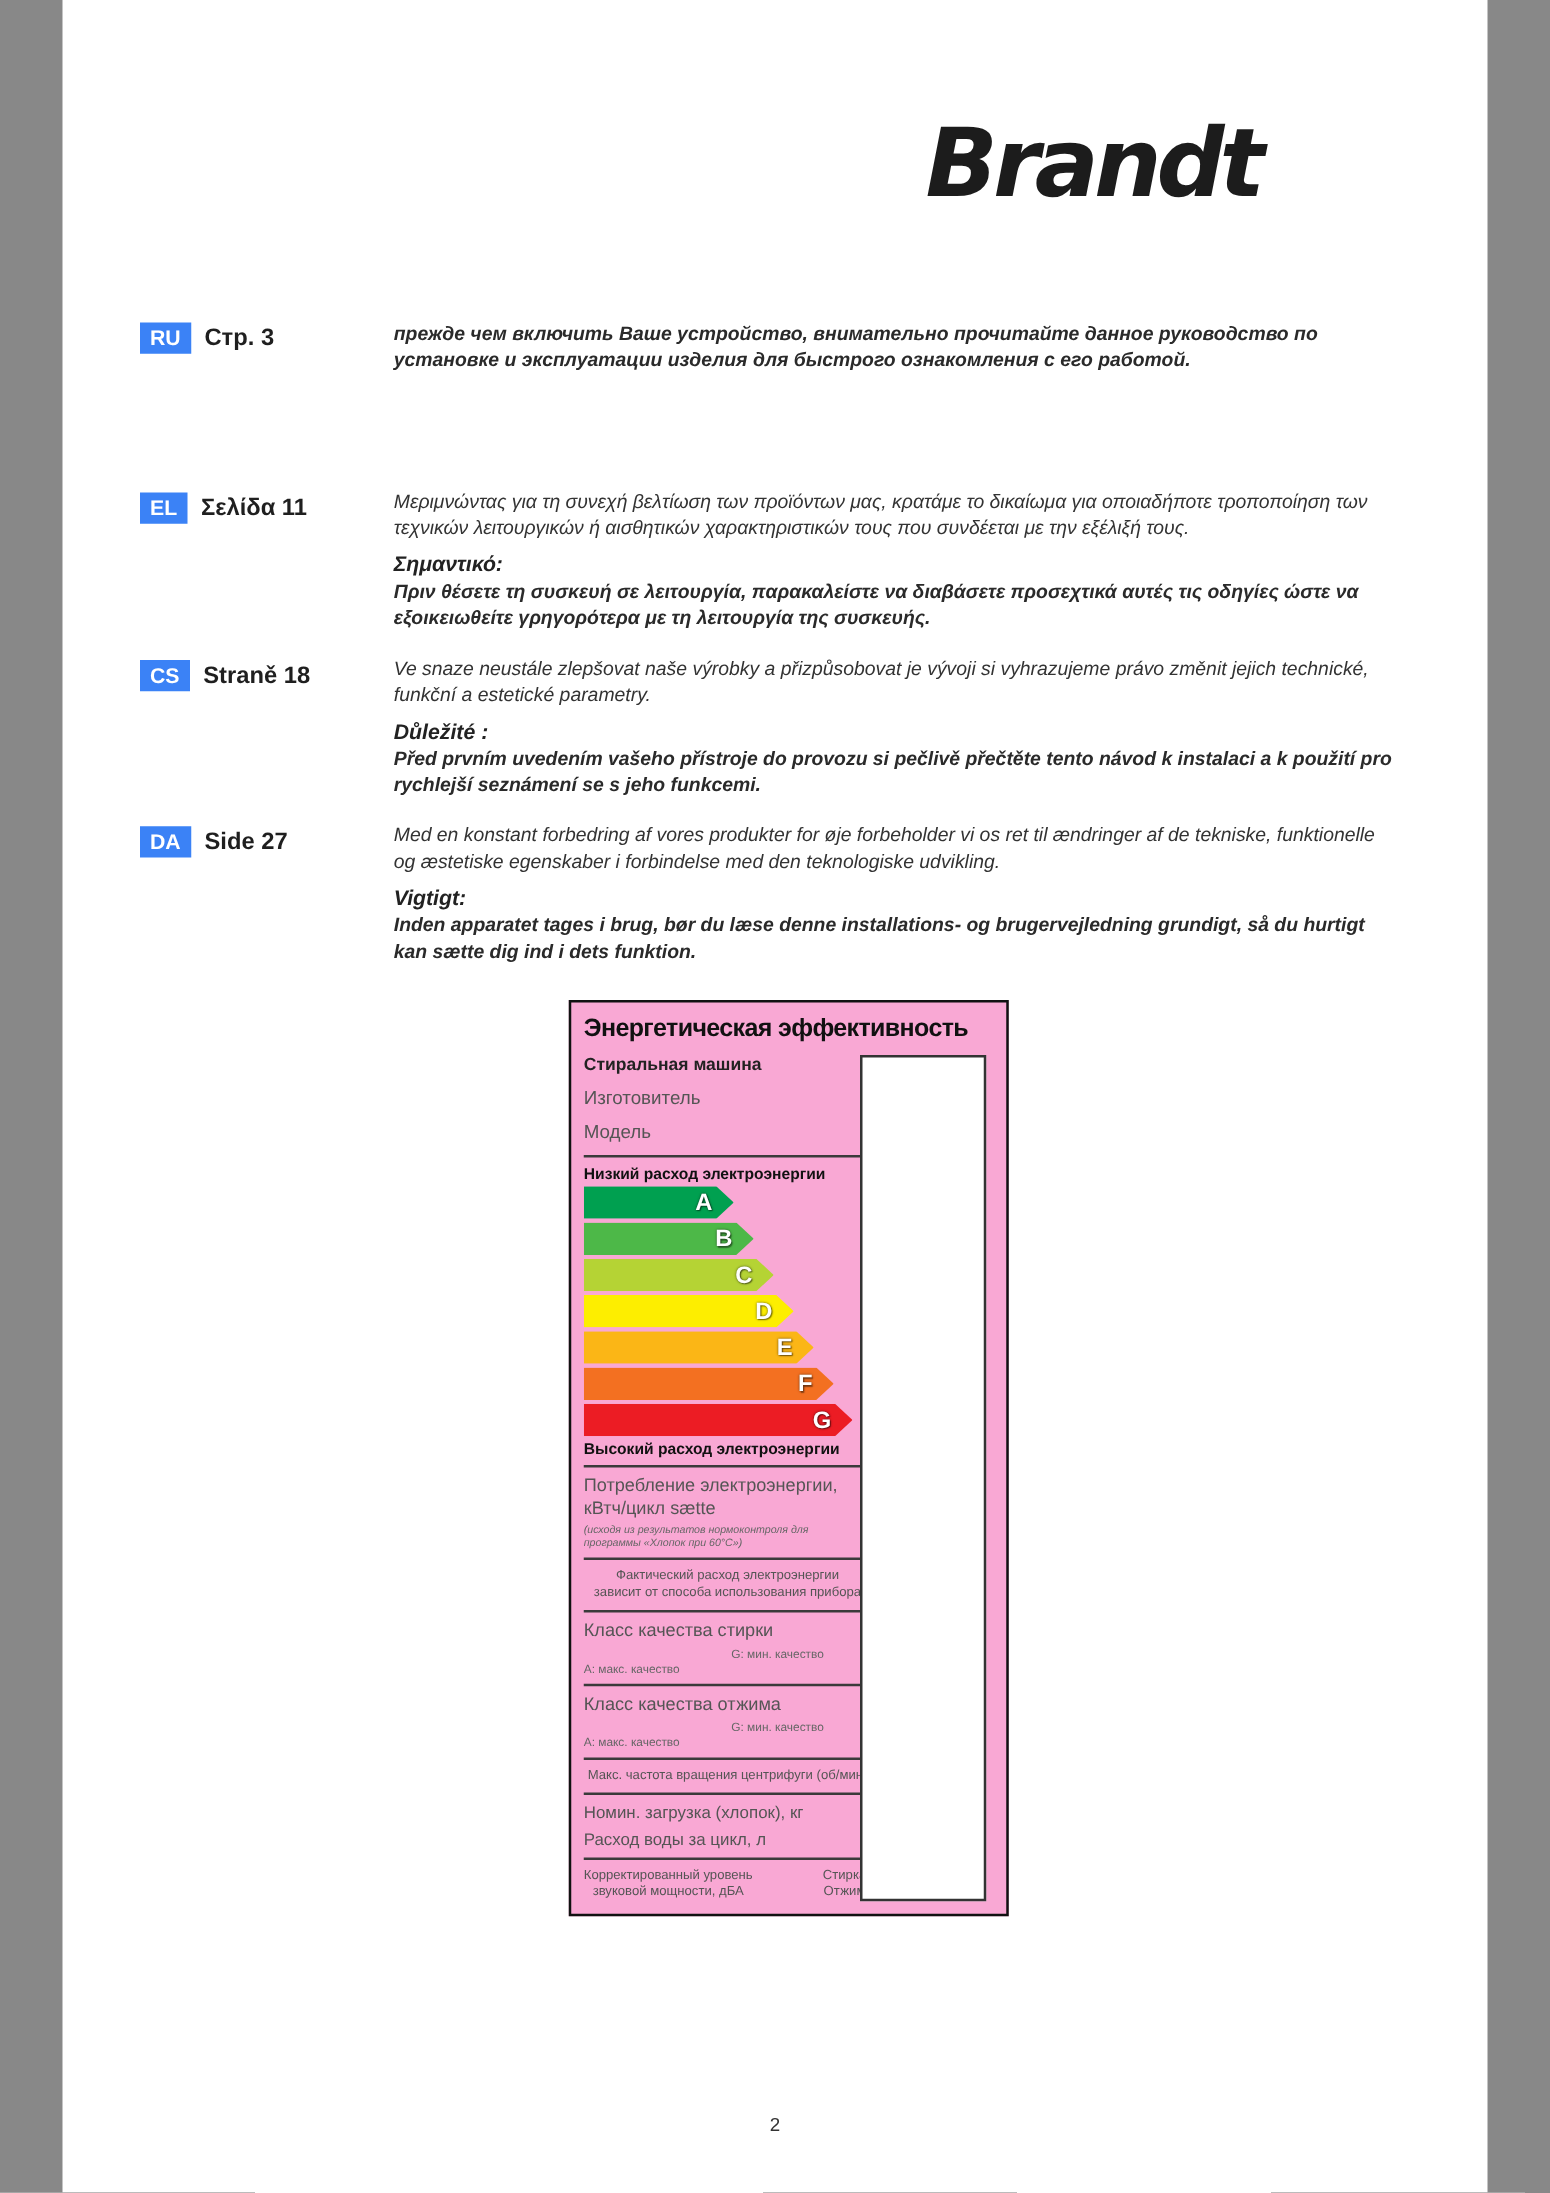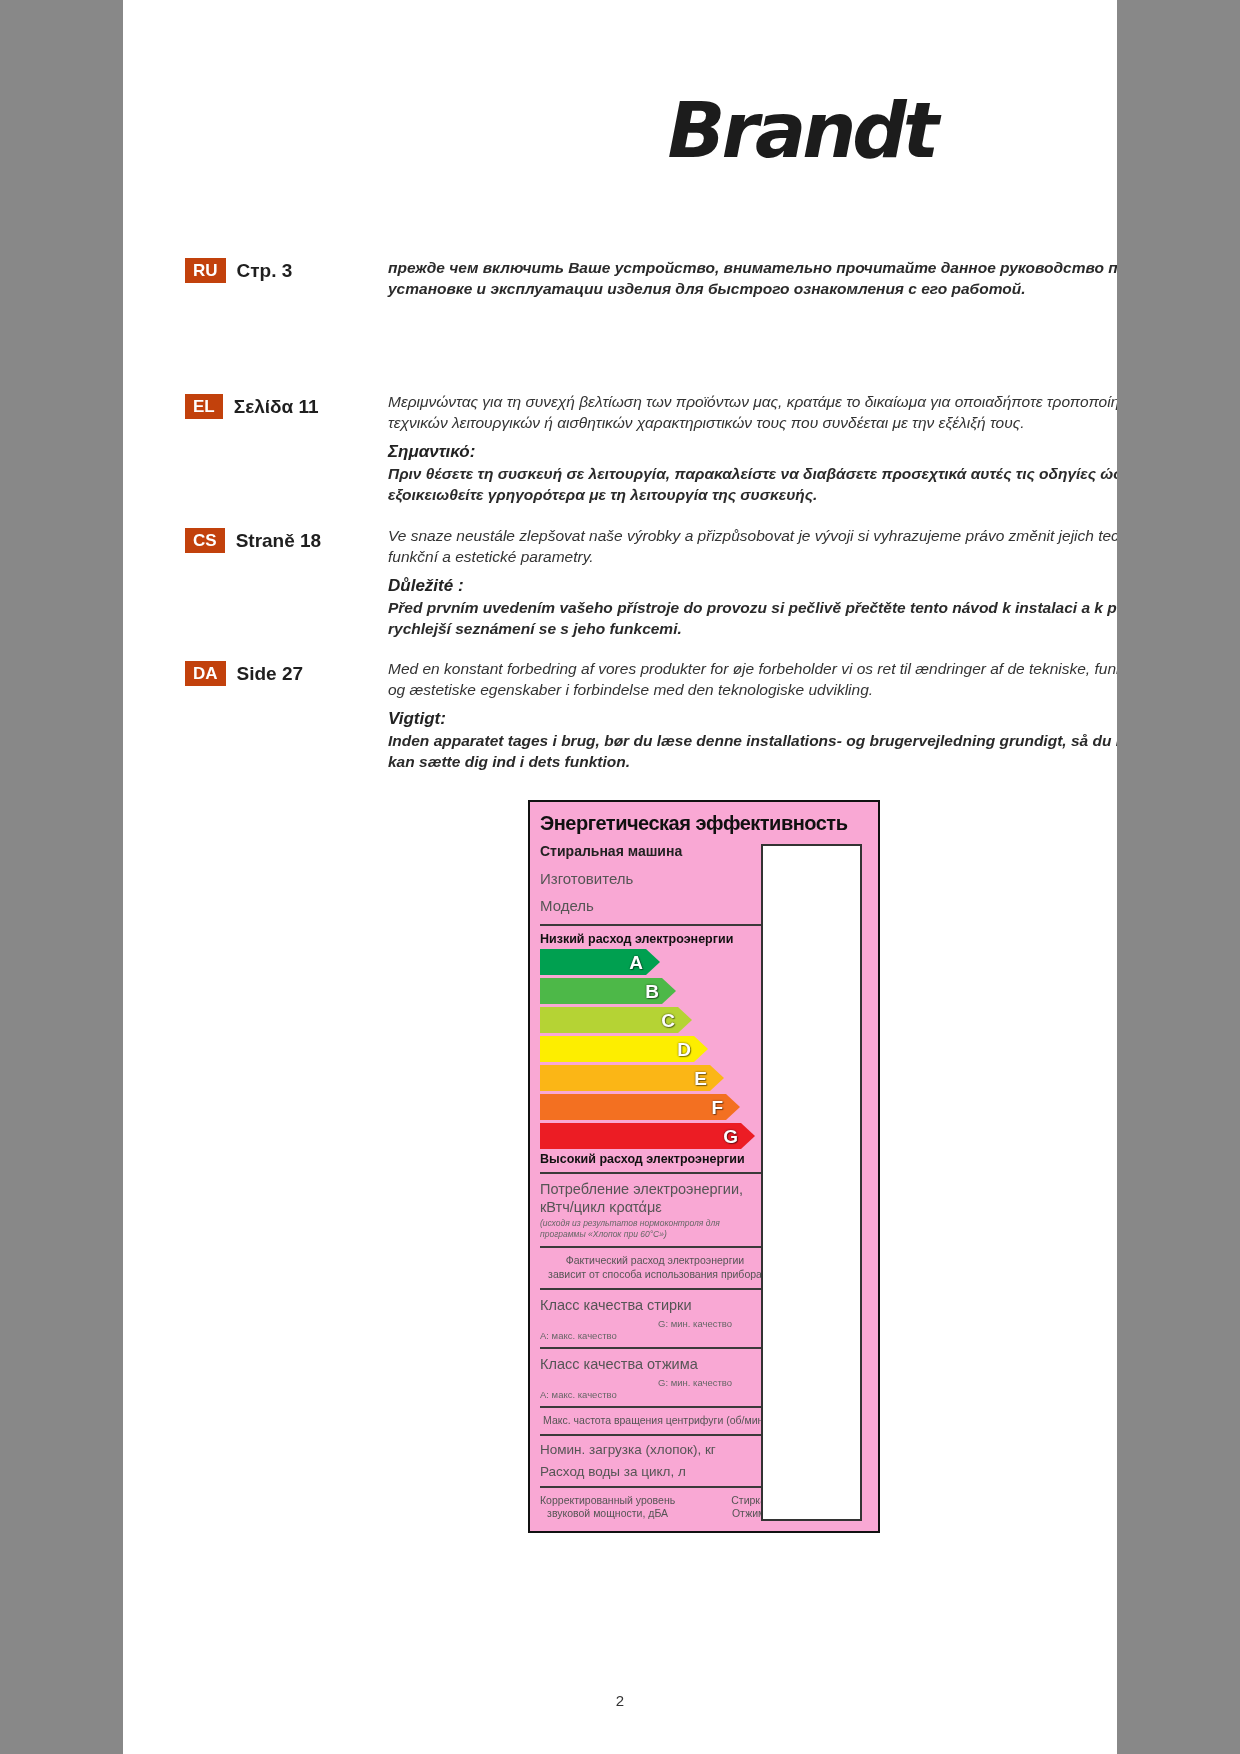--- a/index.html
+++ b/index.html
@@ -1,38 +1,38 @@
 <!DOCTYPE html>
 <html><head>
 <meta charset="utf-8">
 <style>
   html,body { margin:0; padding:0; background:#888; }
   .page {
-    position:relative; width:994px; height:1754px; margin:0 auto;
+    position:relative; width:1140px; height:1754px; margin:0 auto;
     background:#ffffff; overflow:hidden;
     font-family:"Liberation Sans","DejaVu Sans",sans-serif;
     color:#333;
   }
 
   
   .logo {
     position:absolute; top:86px; right:182px;
     font-size:76px; font-weight:bold; font-style:italic;
     letter-spacing:-4px; color:#1c1c1c;
     font-family:"DejaVu Sans","Liberation Sans",sans-serif;
   }
 
   
   .section { position:absolute; left:0; width:1240px; }
   .section-label {
     position:absolute; left:62px; top:2px;
     display:flex; align-items:center; gap:11px; white-space:nowrap;
   }
   .badge {
-    display:inline-block; background:#c2410c; color:#fff;
+    display:inline-block; background:#3b82f6; color:#fff;
     font-weight:bold; font-size:17px; padding:4px 8px; line-height:1;
   }
   .page-ref { font-weight:bold; font-size:19px; color:#1f1f1f; }
   .section-text { position:absolute; left:265px; top:0; width:805px; }
   .section-text p { margin:0; }
   .intro   { font-style:italic; font-size:15.5px; line-height:1.33; color:#333; }
   .heading { font-style:italic; font-weight:bold; font-size:17px; color:#222; margin-top:9px !important; }
   .note    { font-style:italic; font-weight:bold; font-size:15.5px; line-height:1.33; color:#2a2a2a; margin-top:2px !important; }
 
   
@@ -160,21 +160,21 @@
           </div>
         <div class="arrow" style="width:215px;background:#ec1c24">
             <span class="arrow-letter">G</span>
           </div>
       </div>
 
       <div class="lbl-bold">Высокий расход электроэнергии</div>
       <div class="divider"></div>
 
       <div class="lbl-med">Потребление электроэнергии,</div>
-      <div class="lbl-med">кВтч/цикл κρατάμε</div>
+      <div class="lbl-med">кВтч/цикл sætte</div>
       <div class="lbl-tiny">
         <div>(исходя из результатов нормоконтроля для</div>
         <div>программы «Хлопок при 60°C»)</div>
       </div>
 
       <div class="divider"></div>
       <div class="lbl-small">
         <div>Фактический расход электроэнергии</div>
         <div>зависит от способа использования прибора</div>
       </div>

